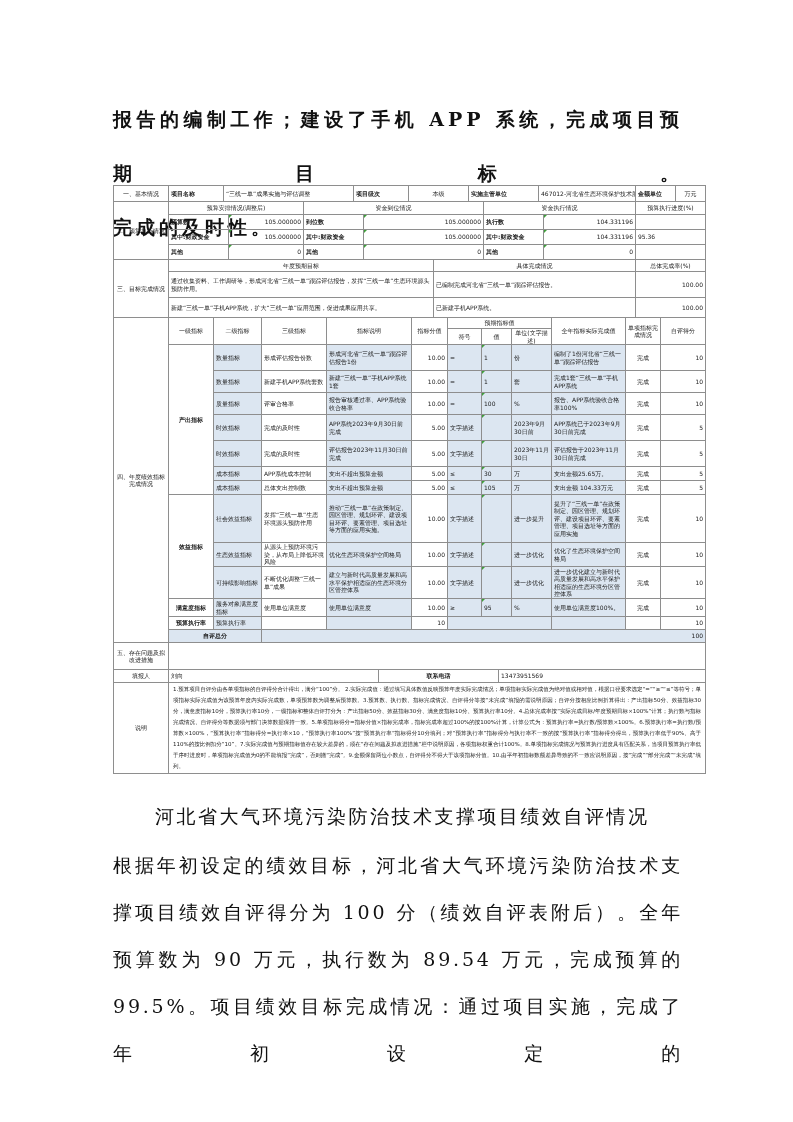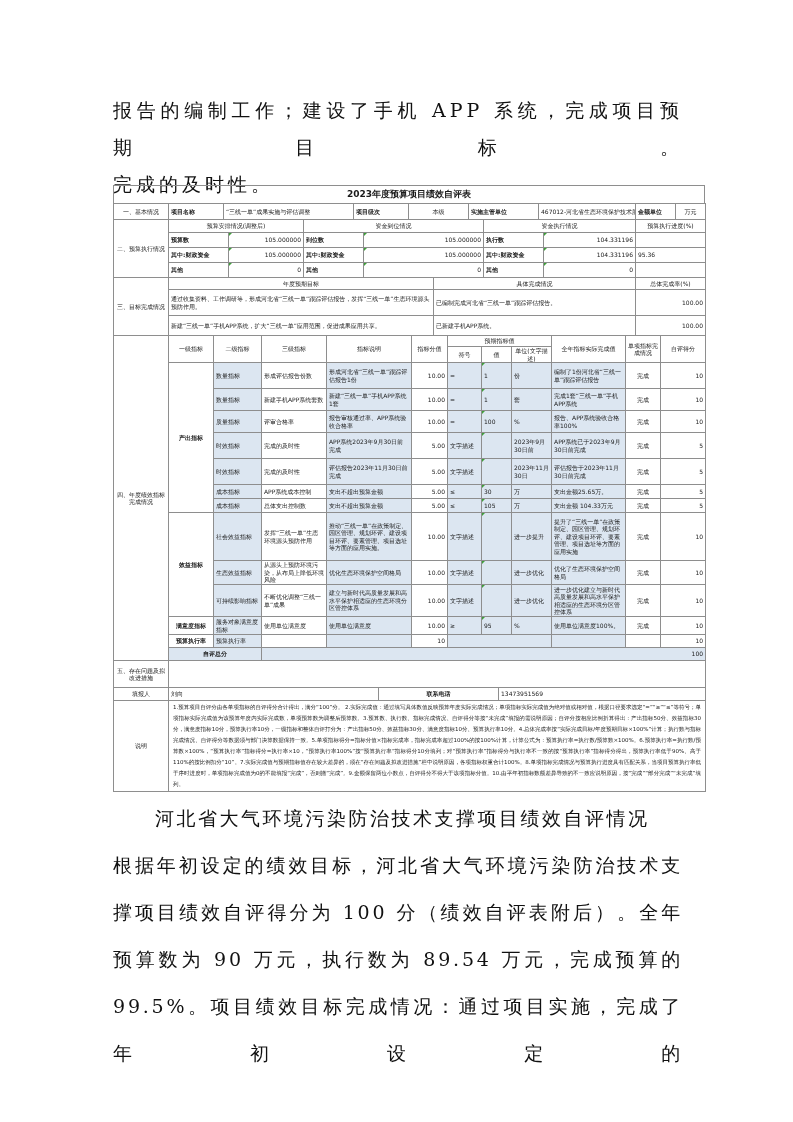--- a/index.html
+++ b/index.html
@@ -3,25 +3,25 @@
 <meta charset="utf-8">
 <style>
   html,body{margin:0;padding:0;}
   body{
     width:793px;height:1122px;background:#ffffff;position:relative;
     font-family:"DejaVu Sans","Liberation Sans",sans-serif;
     -webkit-text-size-adjust:none;
   }
   .para{position:absolute;left:113px;width:570px;color:#111;
     font-family:"DejaVu Serif","Liberation Serif",serif;font-size:19px;}
-  .para .line{line-height:37px;letter-spacing:4px;white-space:nowrap;}
+  .para .line{line-height:54px;letter-spacing:4px;white-space:nowrap;font-weight:bold;}
   .para .line.j{text-align:justify;text-align-last:justify;white-space:normal;}
   .top{top:92px;}
   .bottom{top:795px;}
-  .bottom .head{line-height:47px;letter-spacing:2.5px;text-indent:42px;white-space:nowrap;}
+  .bottom .head{line-height:47px;letter-spacing:2.5px;text-indent:42px;white-space:nowrap;font-family:Liberation Mono, monospace;}
   .bottom .jpara{line-height:47px;letter-spacing:2.8px;text-align:justify;text-align-last:justify;}
 
   .selfeval{position:absolute;left:113px;top:185px;width:592px;}
   table.t{border-collapse:collapse;table-layout:fixed;width:592px;margin-top:-1px;}
   table.t:first-child{margin-top:0;}
   .t td{border:1px solid #8e8e8e;padding:0 2px;font-size:6px;line-height:1.25;
         color:#1a1a1a;overflow:hidden;vertical-align:middle;position:relative;}
   .t .title{font-size:9px;font-weight:bold;text-align:center;border-bottom:1px solid #8e8e8e;}
   .t .lab{font-weight:bold;}
   .t .sec{font-size:6px;text-align:center;}
@@ -40,27 +40,20 @@
 
 <div>
 
   <div class="para top">
     <div class="line j">报告的编制工作；建设了手机 APP 系统，完成项目预期目标。</div>
     <div class="line">完成的及时性。</div>
   </div>
 
   <div class="selfeval">
 
-    <table class="t">
-      <tbody>
-          <tr>
-            <td class="title" style="height:17px">2023年度预算项目绩效自评表</td>
-          </tr>
-    </tbody>
-      </table>
 
     <table class="t">
       <colgroup>
           <col style="width:55px">
           <col style="width:55px">
           <col style="width:130px">
           <col style="width:55px">
           <col style="width:60px">
           <col style="width:70px">
           <col style="width:97px">

